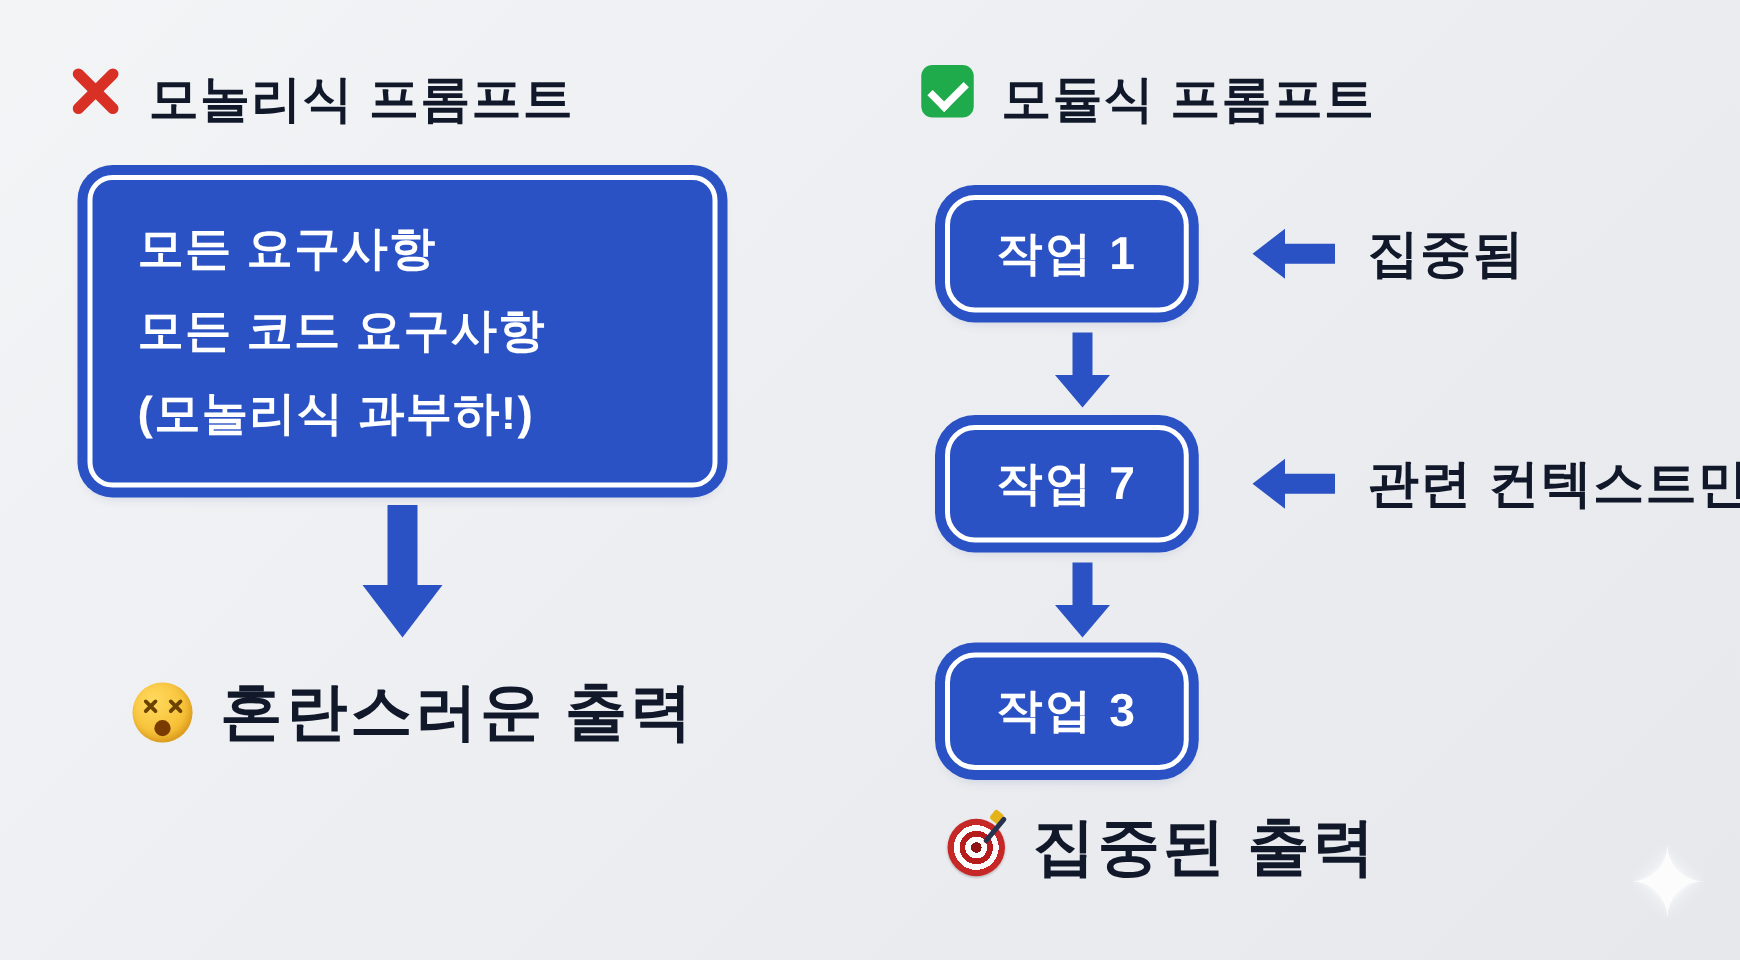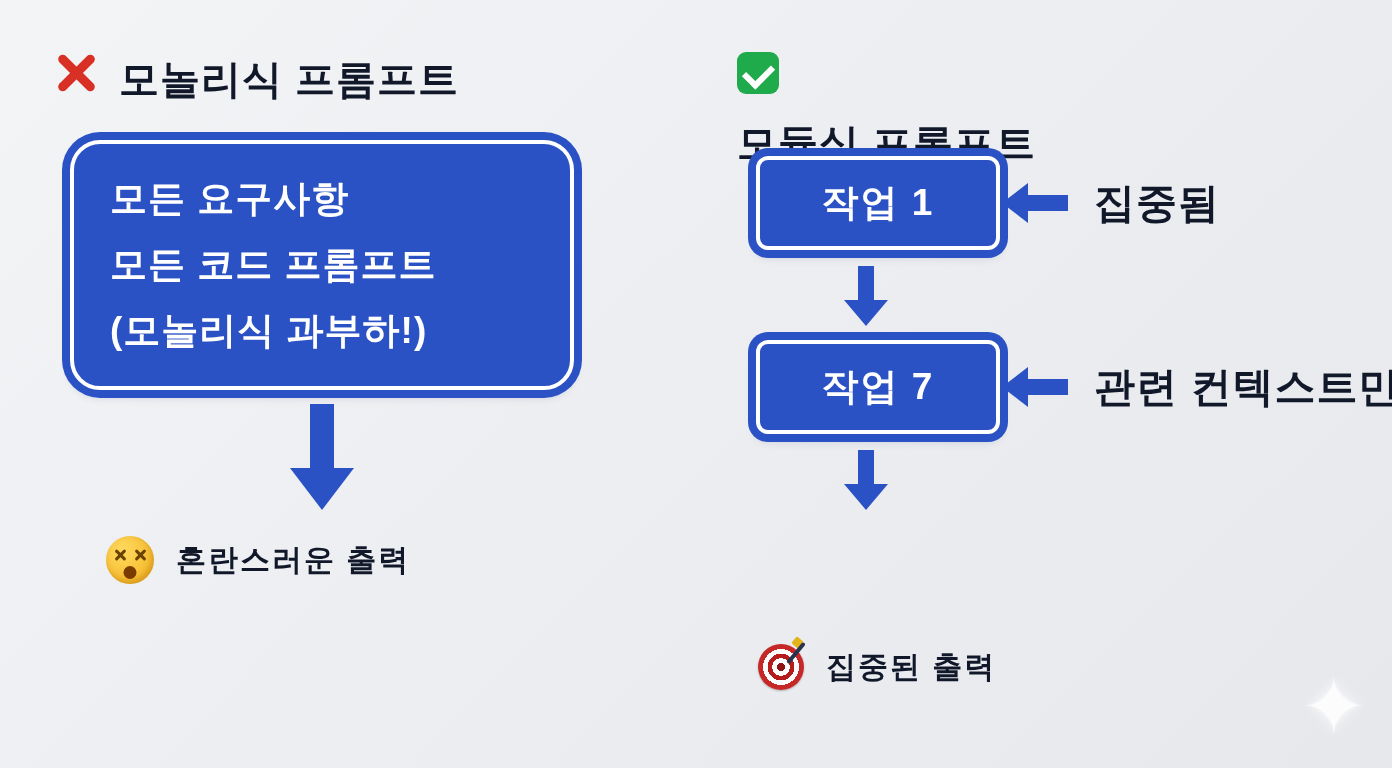--- a/index.html
+++ b/index.html
@@ -14,21 +14,21 @@
     background:linear-gradient(135deg,#f3f4f6 0%,#ecedf0 55%,#e6e8ec 100%);
   }
   
   .title{
     position:absolute;
     display:flex;align-items:flex-start;gap:22px;
     font-size:40px;font-weight:800;color:#10182a;
     letter-spacing:1px;margin:0;
   }
   #left-title{left:55px;top:52px;}
-  #right-title{left:737px;top:52px;flex-direction:column;}
+  #right-title{left:737px;top:52px;}
 
   
   .icon-x{position:relative;width:42px;height:42px;display:inline-block;flex:0 0 auto;}
   .icon-x::before,.icon-x::after{
     content:"";position:absolute;left:17px;top:-3px;width:9px;height:48px;
     border-radius:5px;background:#d93025;
   }
   .icon-x::before{transform:rotate(45deg);}
   .icon-x::after{transform:rotate(-45deg);}
 
@@ -68,26 +68,26 @@
   }
 
   
   .bluebox{
     position:absolute;box-sizing:border-box;
     background:#2a52c4;border:4px solid #ffffff;
     box-shadow:0 0 0 8px #2a52c4, 0 6px 10px rgba(30,60,140,.25);
     color:#ffffff;font-weight:800;
   }
   #big-box{
-    left:70px;top:140px;width:504px;height:250px;border-radius:30px;
+    left:70px;top:140px;width:504px;height:250px;border-radius:20px;
     display:flex;flex-direction:column;justify-content:center;
     padding:10px 20px 10px 36px;font-size:37px;line-height:66px;letter-spacing:1px;
   }
   .taskbox{
-    left:756px;width:244px;height:94px;border-radius:12px;
+    left:756px;width:195px;height:94px;border-radius:24px;
     display:flex;align-items:center;justify-content:center;
     font-size:37px;letter-spacing:2px;
   }
   #task-1{top:156px;}
   #task-2{top:340px;}
   #task-3{top:522px;}
 
   
   .arrow-down{position:absolute;display:flex;flex-direction:column;align-items:center;}
   .arrow-down .shaft{background:#2a52c4;}
@@ -103,21 +103,21 @@
   .annotation{position:absolute;display:flex;align-items:center;gap:26px;justify-content:flex-end;}
   .arrow-left{display:flex;align-items:center;flex:0 0 auto;}
   .arrow-left .head{width:0;height:0;border-top:20px solid transparent;border-bottom:20px solid transparent;border-right:26px solid #2a52c4;}
   .arrow-left .shaft{width:40px;height:16px;background:#2a52c4;}
   .annotation .anno-text{font-size:41px;font-weight:800;color:#10182a;letter-spacing:1px;white-space:nowrap;}
   #annotation-1{left:1002px;top:176px;height:54px;}
   #annotation-2{left:1002px;top:360px;height:54px;}
 
   
   .output{position:absolute;display:flex;align-items:center;gap:22px;}
-  .output .output-text{font-size:30px;font-weight:800;color:#10182a;letter-spacing:2px;white-space:nowrap;}
+  .output .output-text{font-size:50px;font-weight:800;color:#10182a;letter-spacing:2px;white-space:nowrap;}
   #left-output{left:106px;top:536px;}
   #right-output{left:758px;top:644px;}
 
   
   .watermark{
     position:absolute;left:1302px;top:662px;
     font-size:76px;color:#ffffff;opacity:.9;
     text-shadow:0 0 14px rgba(255,255,255,.95), 0 0 4px rgba(255,255,255,.8);
     user-select:none;
   }
@@ -127,21 +127,21 @@
 
 <div class="canvas">
 
   <h2 class="title" id="left-title">
     <span class="icon-x"></span>
     <span>모놀리식 프롬프트</span>
   </h2>
 
   <div class="bluebox" id="big-box">
     <div class="boxline">모든 요구사항</div>
-    <div class="boxline">모든 코드 프롬프트</div>
+    <div class="boxline">모든 코드 요구사항</div>
     <div class="boxline">(모놀리식 과부하!)</div>
   </div>
 
   <div class="arrow-down" id="big-arrow">
     <div class="shaft"></div>
     <div class="head"></div>
   </div>
 
   <div class="output" id="left-output">
     <span class="emoji-dizzy">
@@ -184,20 +184,23 @@
       <span class="shaft"></span>
     </span>
     <span class="anno-text">관련 컨텍스트만</span>
   </div>
 
   <div class="arrow-down mid-arrow" id="mid-arrow-2">
     <div class="shaft"></div>
     <div class="head"></div>
   </div>
 
+  <div class="bluebox taskbox" id="task-3">
+    <span>작업 3</span>
+  </div>
 
   <div class="output" id="right-output">
     <span class="emoji-target"></span>
     <span class="output-text">집중된 출력</span>
   </div>
 
   <span class="watermark">✦</span>
 
 </div>
 

